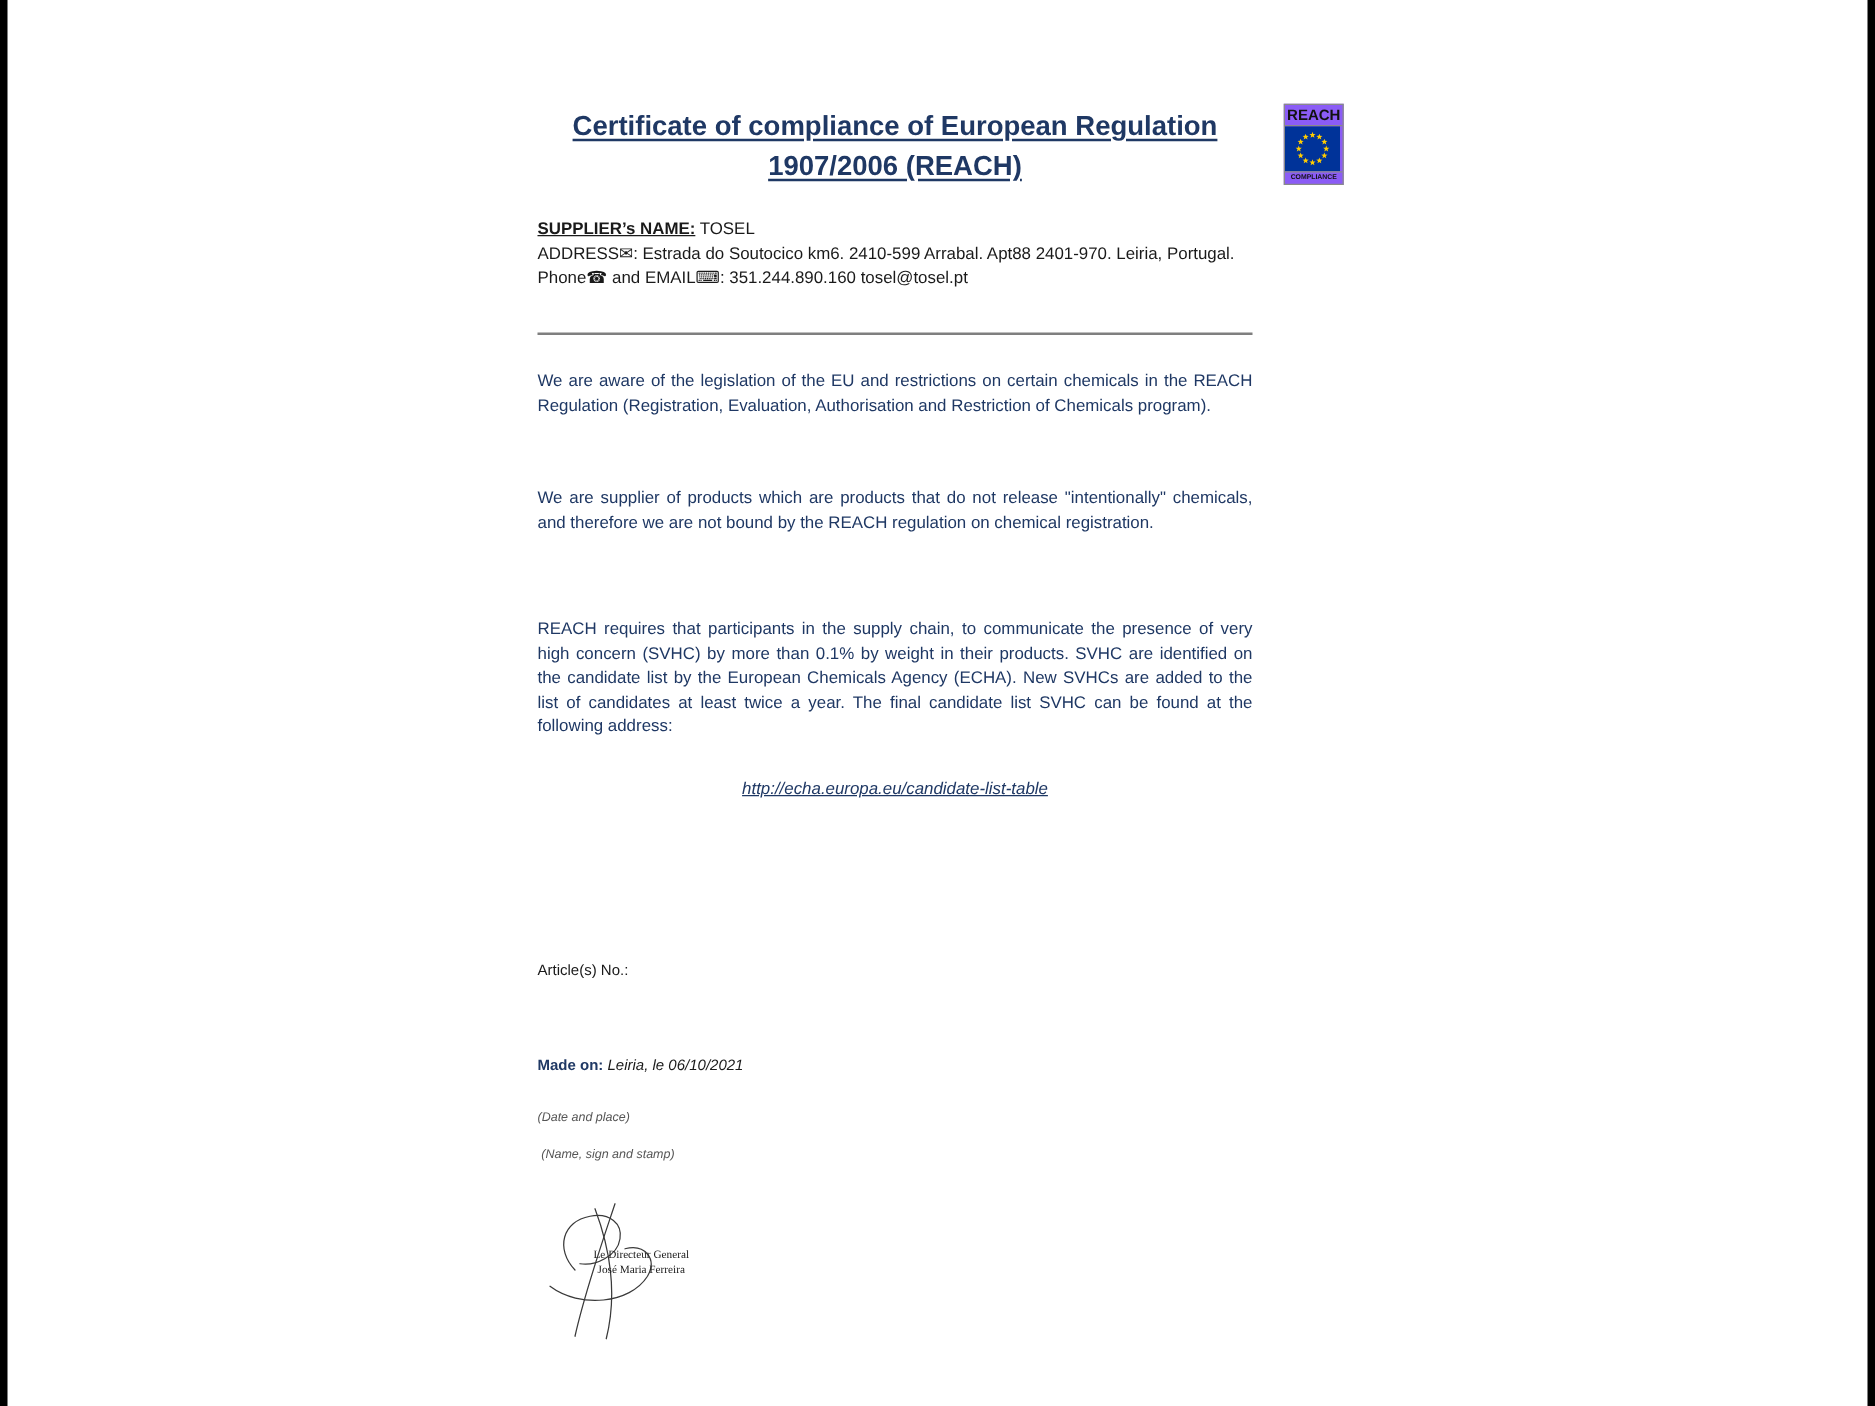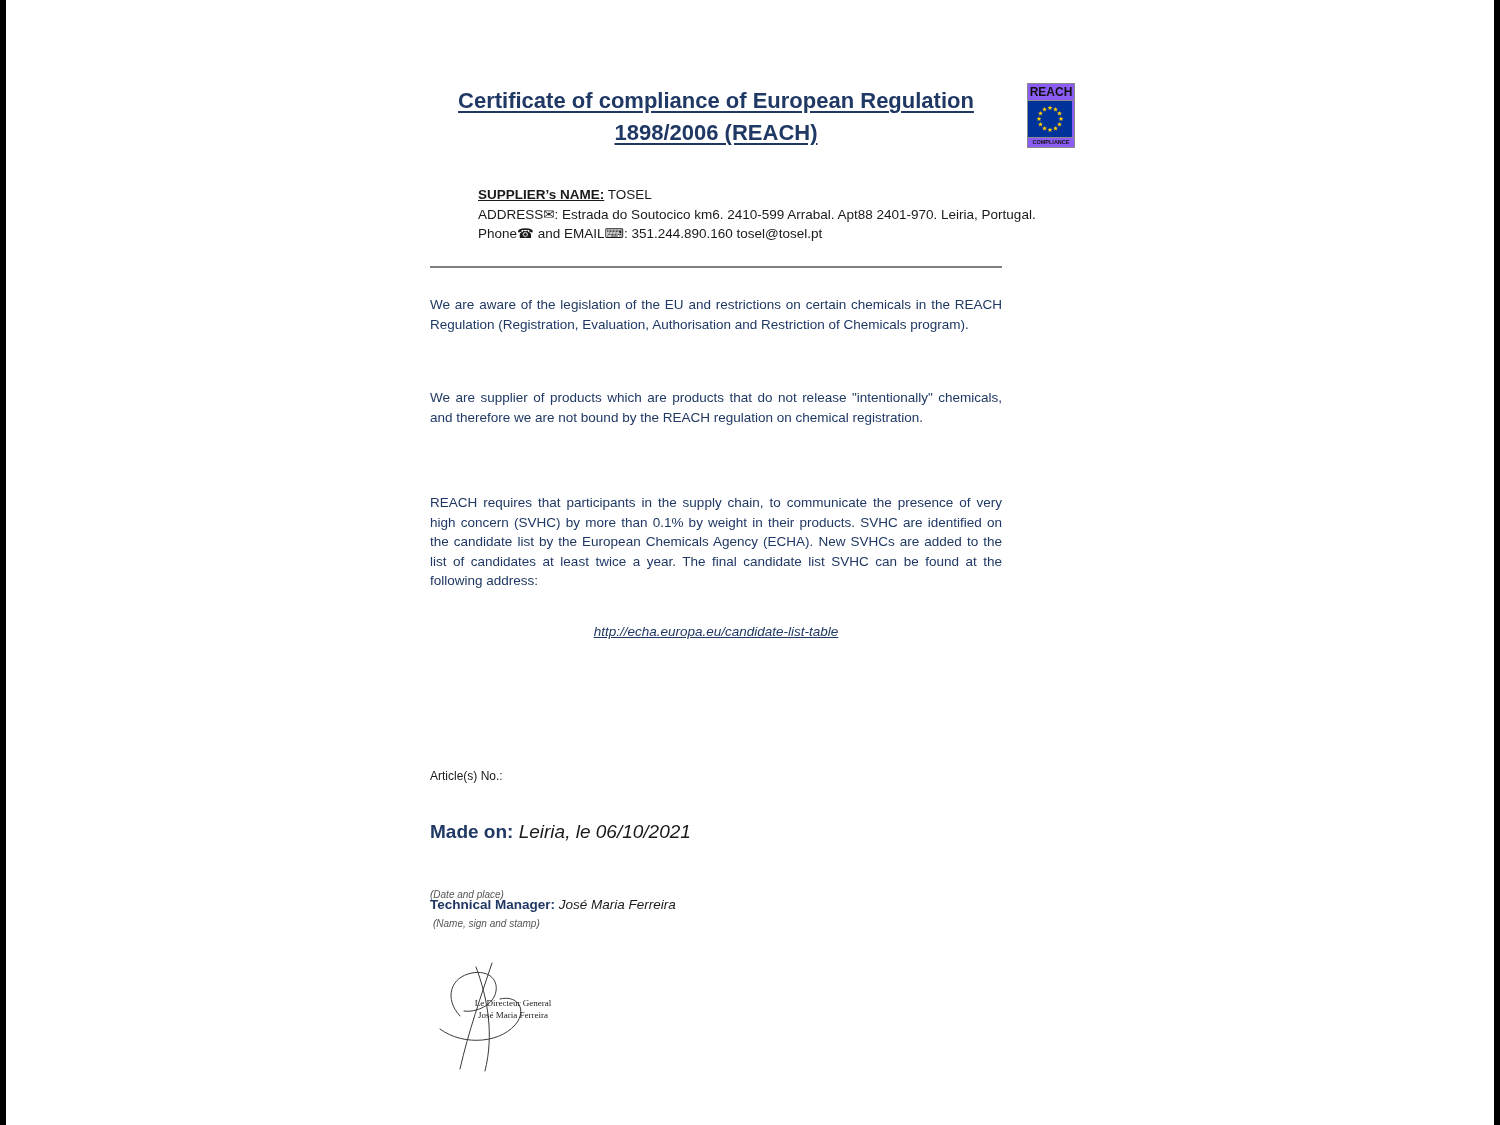--- a/index.html
+++ b/index.html
@@ -21,42 +21,42 @@
   .title div { text-decoration: underline; text-underline-offset: 3px; }
 
   .logo { position: absolute; left: 597px; top: -2px; width: 46px;
           border: 1px solid #8a8a8a; background: #8b5cf6; text-align: center; }
   .logo-top { font-size: 12px; font-weight: bold; color: #111; line-height: 16px;
               border-bottom: 1px solid #8a8a8a; letter-spacing: 0px; }
   .flag { display: block; }
   .logo-bottom { font-size: 5.5px; font-weight: bold; color: #111; line-height: 9px;
                  border-top: 1px solid #8a8a8a; }
 
-  .supplier { position: absolute; top: 100px; left: 0; width: 572px;
-              color: #1a1a1a; font-size: 13.5px; line-height: 19.5px; text-align: justify; margin-left: 48px; }
+  .supplier { position: absolute; top: 88px; left: 0; width: 572px;
+              color: #1a1a1a; font-size: 13.5px; line-height: 19.5px; text-align: justify; }
   .b { font-weight: bold; }
   .u { text-decoration: underline; }
   .sym { font-size: 13.5px; }
 
   .hr { position: absolute; top: 181px; left: 0; width: 572px; height: 2px; background: #7f7f7f; }
 
   .para { position: absolute; left: 0; width: 572px; color: #1f3864;
           font-size: 13.5px; line-height: 19.6px; text-align: justify; }
   .p1 { top: 210px; }
   .p2 { top: 303px; }
   .p3 { top: 408px; }
   .p4 { top: 593px; }
 
   .link-row { position: absolute; top: 537px; left: 0; width: 572px; text-align: center; }
   .link-row a { color: #1f3864; font-size: 13.5px; text-decoration: underline; cursor: pointer; font-style: italic; }
 
   .article { position: absolute; top: 684px; left: 0; width: 572px;
              color: #1a1a1a; font-size: 12px; }
 
-  .made-on { position: absolute; top: 736px; left: 0; width: 572px; font-size: 19px; }
+  .made-on { position: absolute; top: 760px; left: 0; width: 572px; font-size: 12px; }
   .label-navy { color: #1f3864; font-weight: bold; }
   .val-italic { color: #1a1a1a; font-style: italic; }
   .caption { position: absolute; left: 0; width: 572px; color: #555;
              font-size: 10px; font-style: italic; }
   .cap-date { top: 781px; margin-top: 23px; }
   .manager { position: absolute; top: 812px; left: 0; width: 572px; font-size: 13.5px; }
   .cap-name { top: 833px; padding-left: 3px; }
 
   .signature { position: absolute; top: 876px; left: 0; width: 130px; height: 115px; }
   .signature svg { position: absolute; left: 0; top: 0; }
@@ -67,21 +67,21 @@
 </head>
 <body>
 
 <div class="edge left"></div>
 <div class="edge right"></div>
 
 <div class="doc">
 
   <div class="title">
     <div>Certificate of compliance of European Regulation</div>
-    <div>1898/2006 (REACH)</div>
+    <div>1907/2006 (REACH)</div>
   </div>
 
   <div class="logo">
     <div class="logo-top">REACH</div>
     <svg class="flag" width="44" height="36" viewBox="0 0 44 36">
       <rect x="0" y="0" width="44" height="36" fill="#003399"></rect>
       <defs>
         <polygon id="eustar" fill="#ffcc00" points="0,-2.6 0.65,-0.89 2.47,-0.8 1.05,0.34 1.53,2.1 0,1.1 -1.53,2.1 -1.05,0.34 -2.47,-0.8 -0.65,-0.89"></polygon>
       </defs>
       <use href="#eustar" x="22" y="7"></use>
@@ -117,23 +117,20 @@
   </div>
 
 
   <div class="article">Article(s) No.:</div>
 
   <div class="made-on">
     <span class="label-navy">Made on:</span><span class="val-italic"> Leiria, le 06/10/2021</span>
   </div>
   <div class="caption cap-date">(Date and place)</div>
 
-  <div class="manager">
-    <span class="label-navy">Technical Manager:</span><span class="val-italic"> José Maria Ferreira</span>
-  </div>
   <div class="caption cap-name">(Name, sign and stamp)</div>
 
   <div class="signature">
     <svg width="130" height="115" viewBox="0 0 130 115">
       <g fill="none" stroke="#3a3a3a" stroke-width="1" stroke-linecap="round">
         <path d="M 30 55 C 14 38 20 16 42 12 C 58 9 68 18 66 30 C 64 44 46 52 34 50"></path>
         <path d="M 62 2 C 52 32 38 72 30 108"></path>
         <path d="M 46 6 C 58 38 64 74 55 110"></path>
         <path d="M 10 68 C 34 86 74 82 88 60 C 96 46 86 34 70 38"></path>
       </g>

